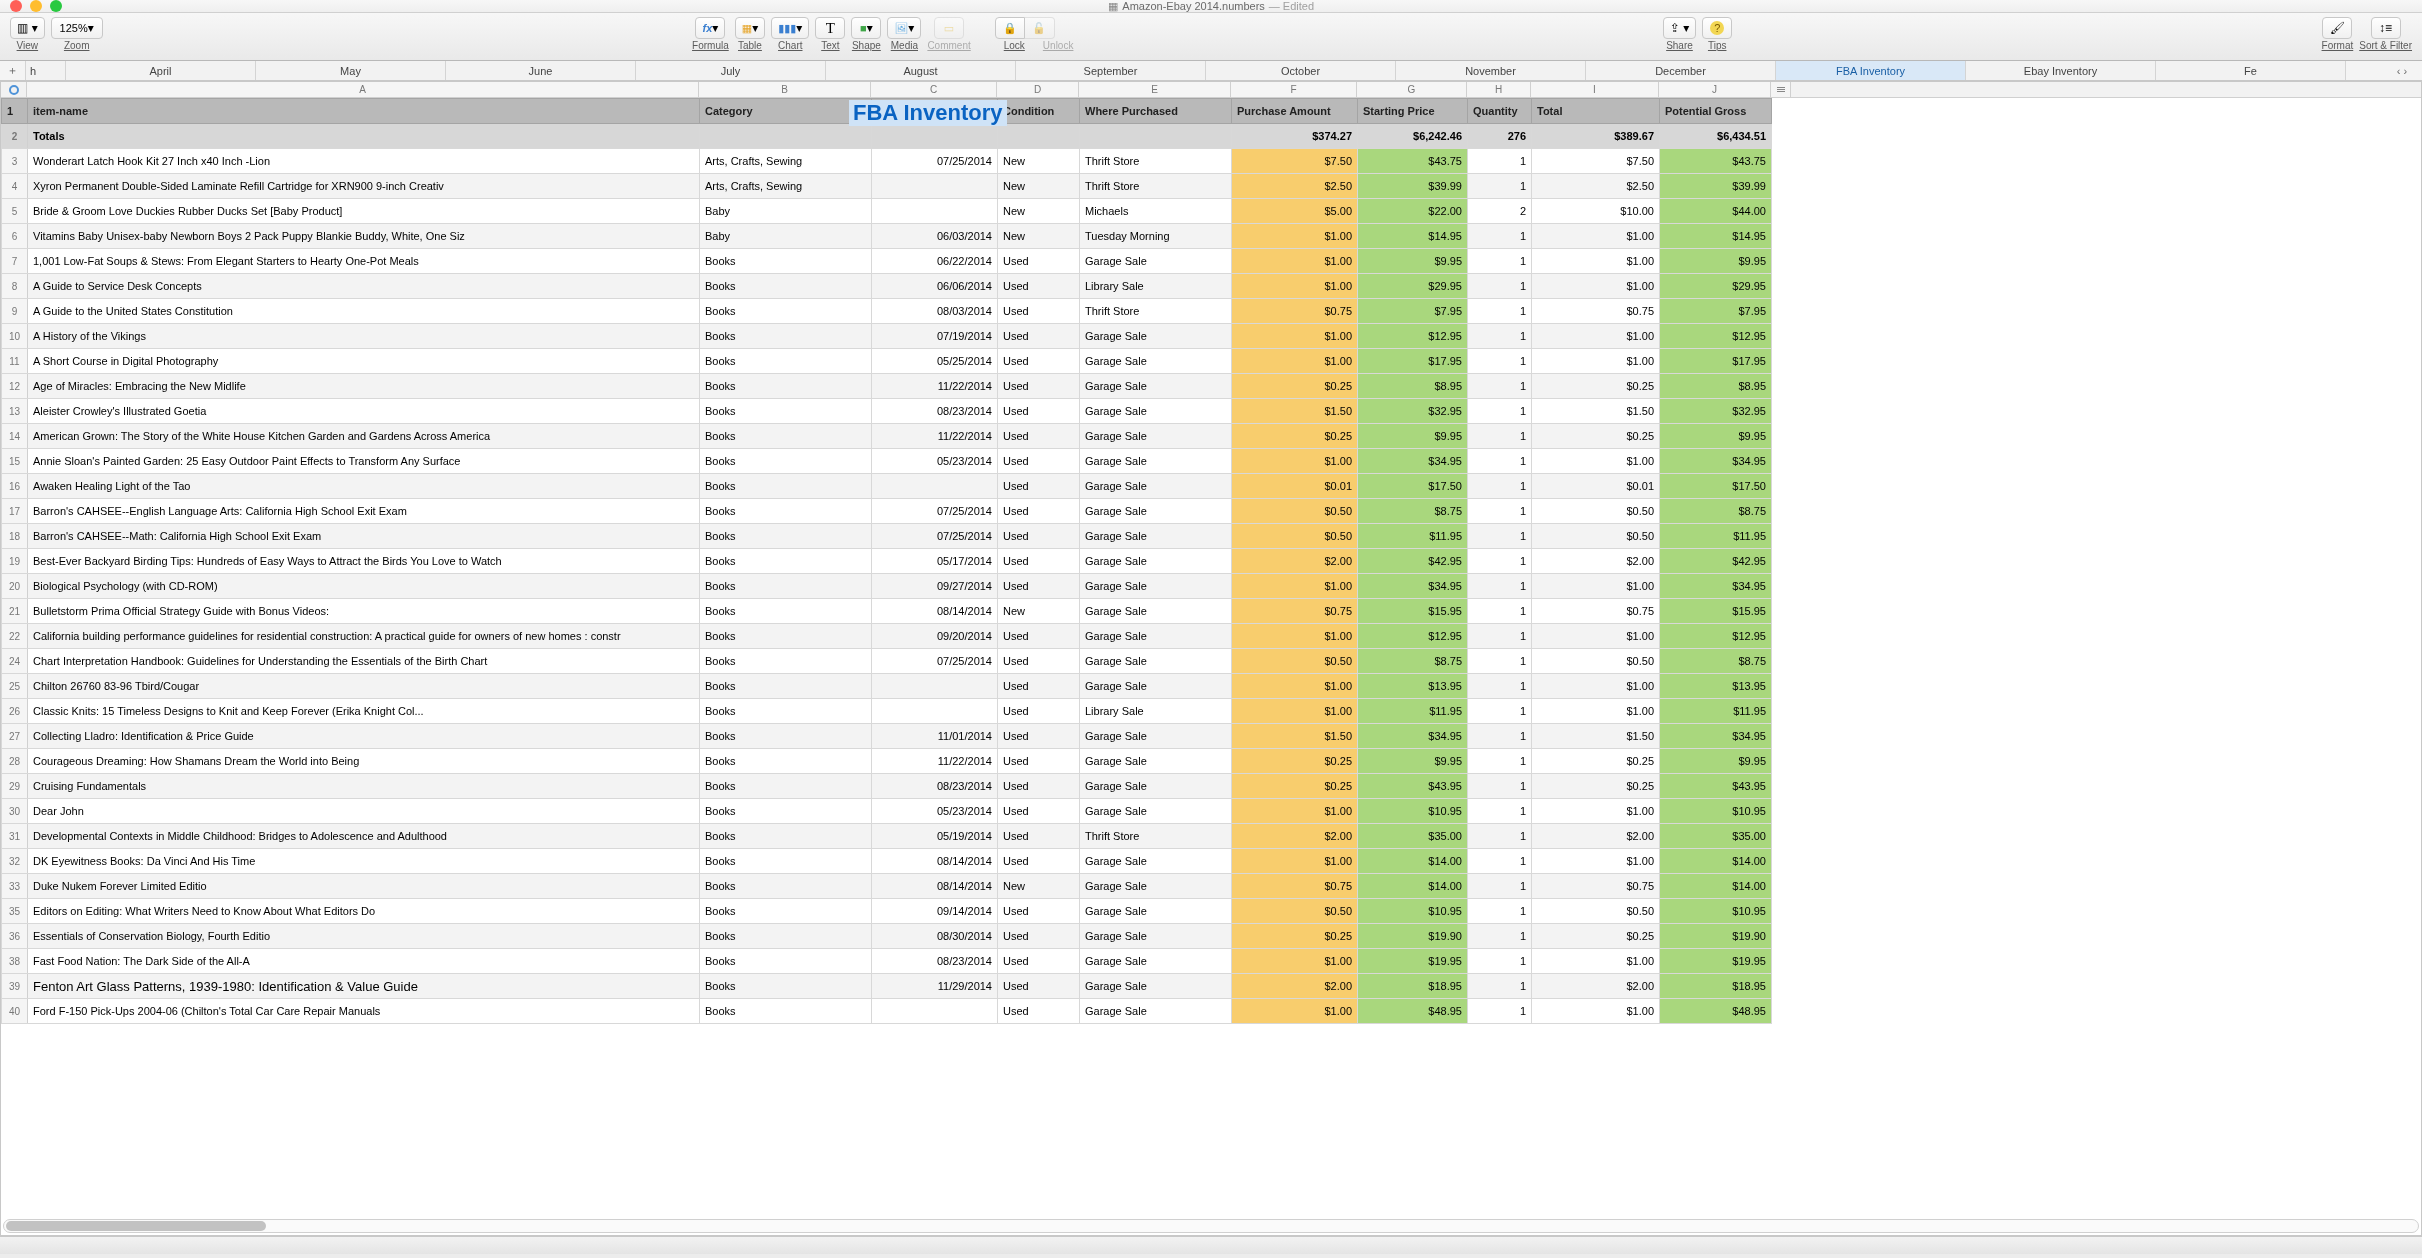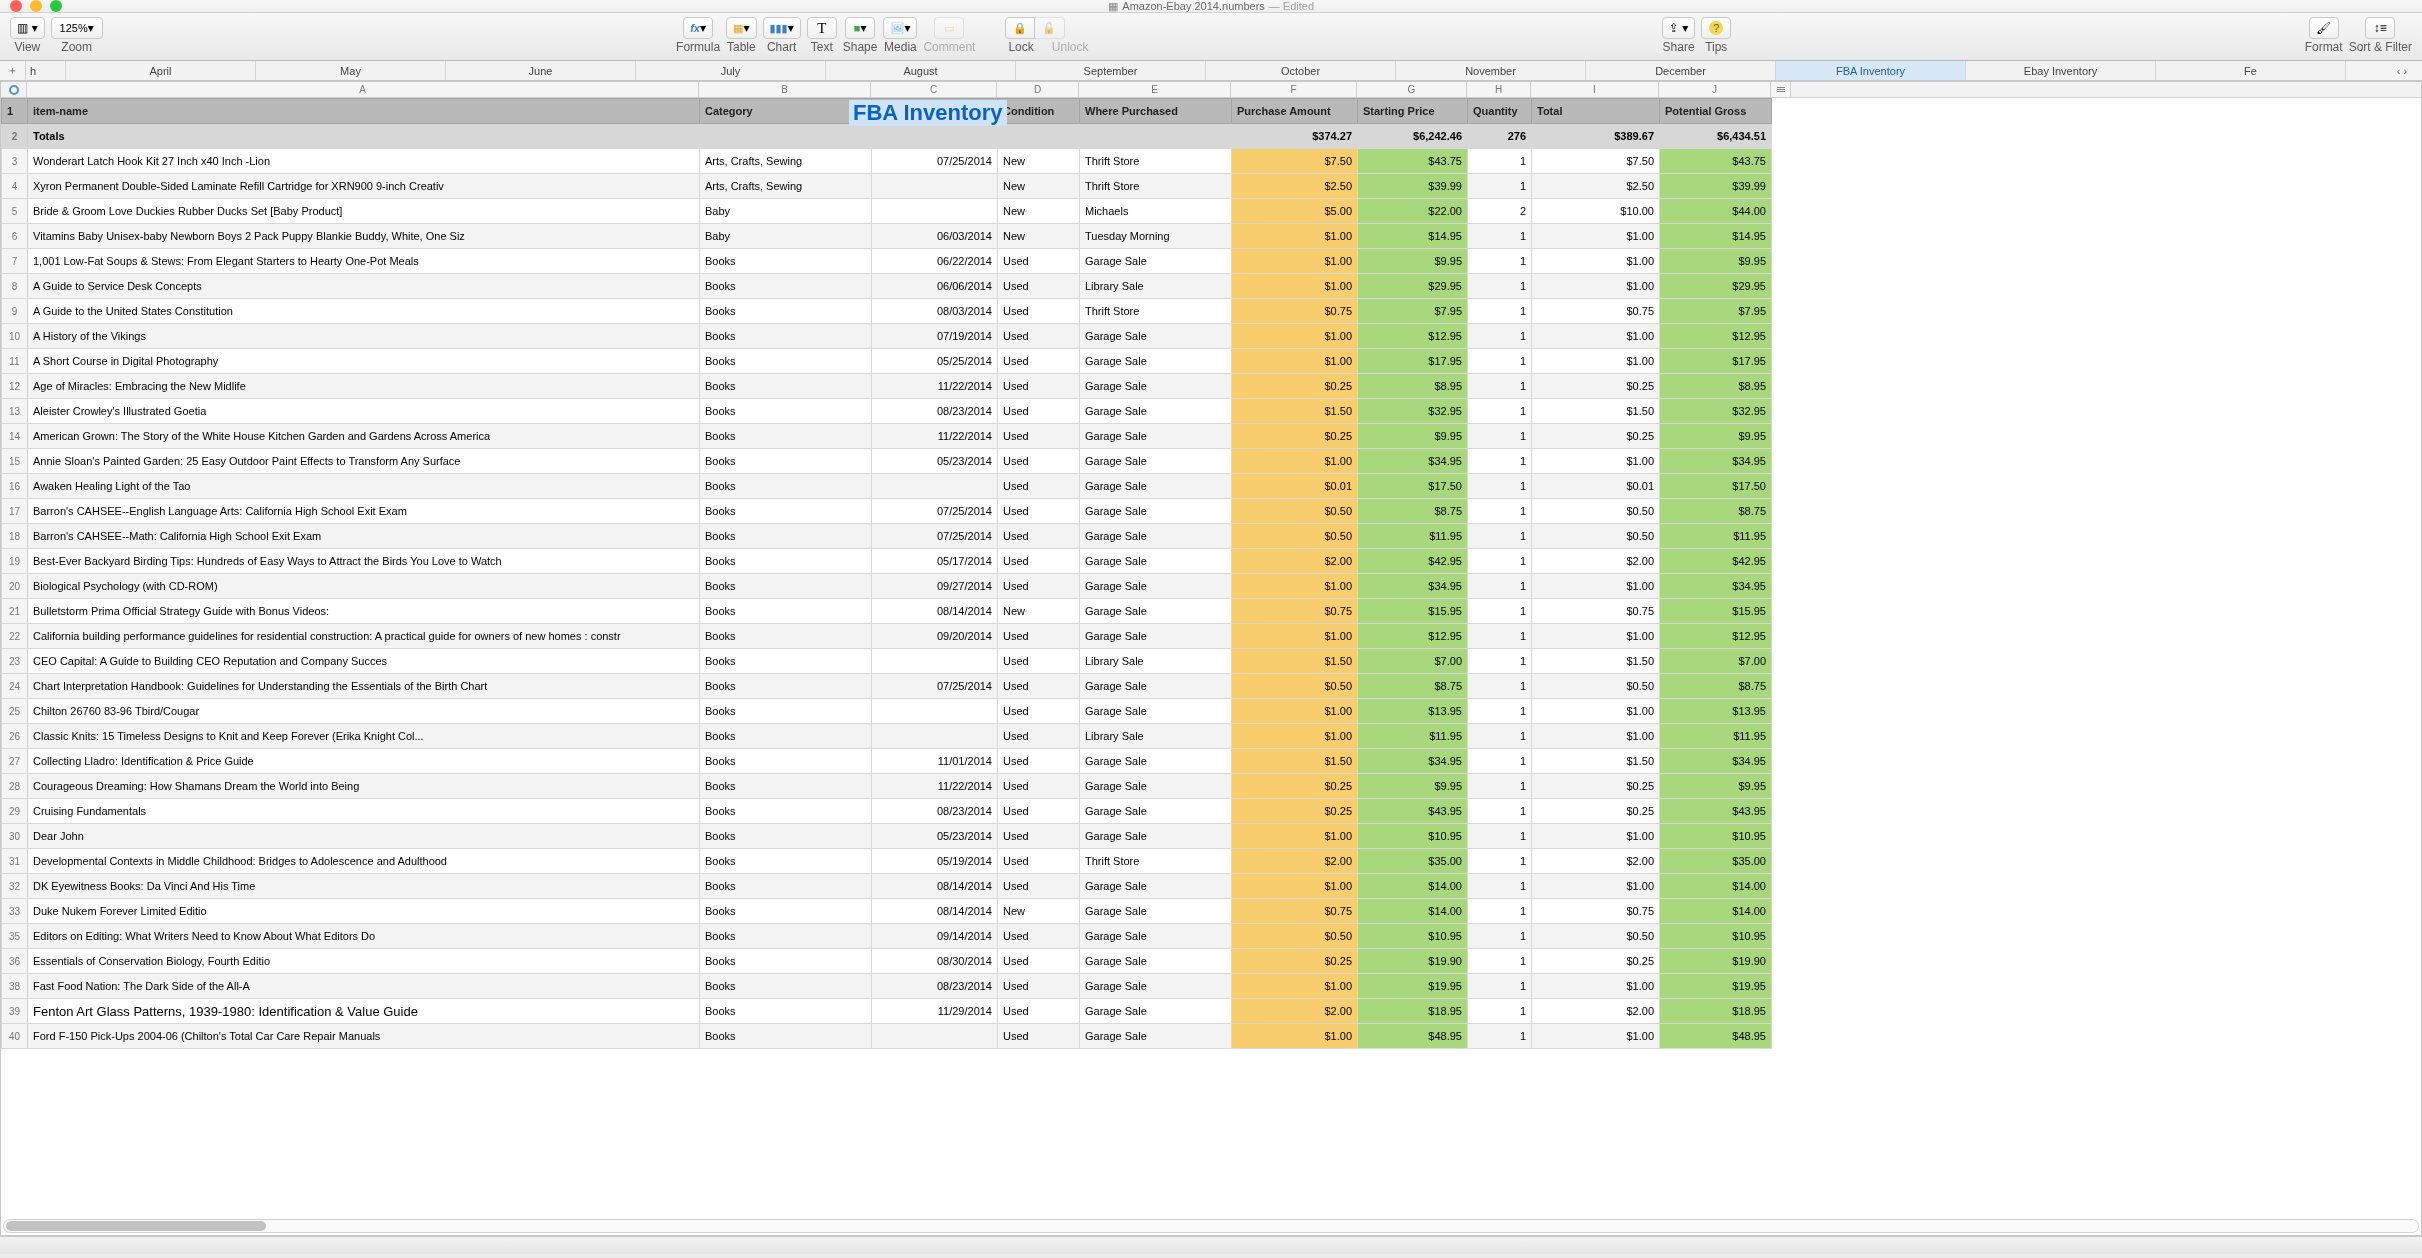--- a/index.html
+++ b/index.html
@@ -8,21 +8,21 @@
 #traffic { position:absolute; left:10px; display:flex; gap:8px; }
 .tl-dot { width:12px; height:12px; border-radius:50%; }
 .tl-r{background:#ff5f57;} .tl-y{background:#ffbd2e;} .tl-g{background:#28c940;}
 #titlebar .name { font-size:11px; color:#6a6a6a; }
 #titlebar .edited { font-size:11px; color:#a0a0a0; }
 
 #toolbar { height:48px; background:linear-gradient(#f7f7f7,#e9e9e9); border-bottom:1px solid #b8b8b8; display:flex; align-items:flex-start; padding:4px 10px 0; gap:6px; }
 .tb-slot { display:flex; flex-direction:column; align-items:center; gap:1px; }
 .tb-btn { height:22px; min-width:30px; background:linear-gradient(#ffffff,#f0f0f0); border:1px solid #c8c8c8; border-radius:4px; display:flex; align-items:center; justify-content:center; font-size:12px; padding:0 6px; }
 .tb-btn.disabled { opacity:.45; }
-.tb-label { font-size:12px; color:#5b5b5b; }
+.tb-label { font-size:10px; color:#5b5b5b;text-decoration:underline; }
 .tb-group { display:flex; gap:0; }
 .tb-group .tb-btn { border-radius:0; }
 .tb-group .tb-btn:first-child { border-radius:4px 0 0 4px; }
 .tb-group .tb-btn:last-child { border-radius:0 4px 4px 0; border-left:0; }
 .spacer { flex:1; }
 #zoom-select { width:52px; }
 
 #sheet-tabs { height:20px; background:#f4f4f4; border-bottom:1px solid #c8c8c8; display:flex; align-items:stretch; overflow:hidden; }
 .add-sheet { width:26px; display:flex; align-items:center; justify-content:center; border-right:1px solid #d4d4d4; color:#5b5b5b; }
 .month-tabs { display:flex; flex:1; overflow:hidden; }
@@ -503,33 +503,20 @@
             <td class="plain num">09/20/2014</td>
             <td class="plain">Used</td>
             <td class="plain">Garage Sale</td>
             <td class="amount">$1.00</td>
             <td class="price">$12.95</td>
             <td class="plain qty">1</td>
             <td class="plain tot">$1.00</td>
             <td class="gross">$12.95</td>
           </tr>
           <tr class="data">
-            <td class="rownum">23</td>
-            <td class="plain">CEO Capital: A Guide to Building CEO Reputation and Company Succes</td>
-            <td class="plain">Books</td>
-            <td class="plain num"></td>
-            <td class="plain">Used</td>
-            <td class="plain">Library Sale</td>
-            <td class="amount">$1.50</td>
-            <td class="price">$7.00</td>
-            <td class="plain qty">1</td>
-            <td class="plain tot">$1.50</td>
-            <td class="gross">$7.00</td>
-          </tr>
-          <tr class="data">
             <td class="rownum">24</td>
             <td class="plain">Chart Interpretation Handbook: Guidelines for Understanding the Essentials of the Birth Chart</td>
             <td class="plain">Books</td>
             <td class="plain num">07/25/2014</td>
             <td class="plain">Used</td>
             <td class="plain">Garage Sale</td>
             <td class="amount">$0.50</td>
             <td class="price">$8.75</td>
             <td class="plain qty">1</td>
             <td class="plain tot">$0.50</td>

